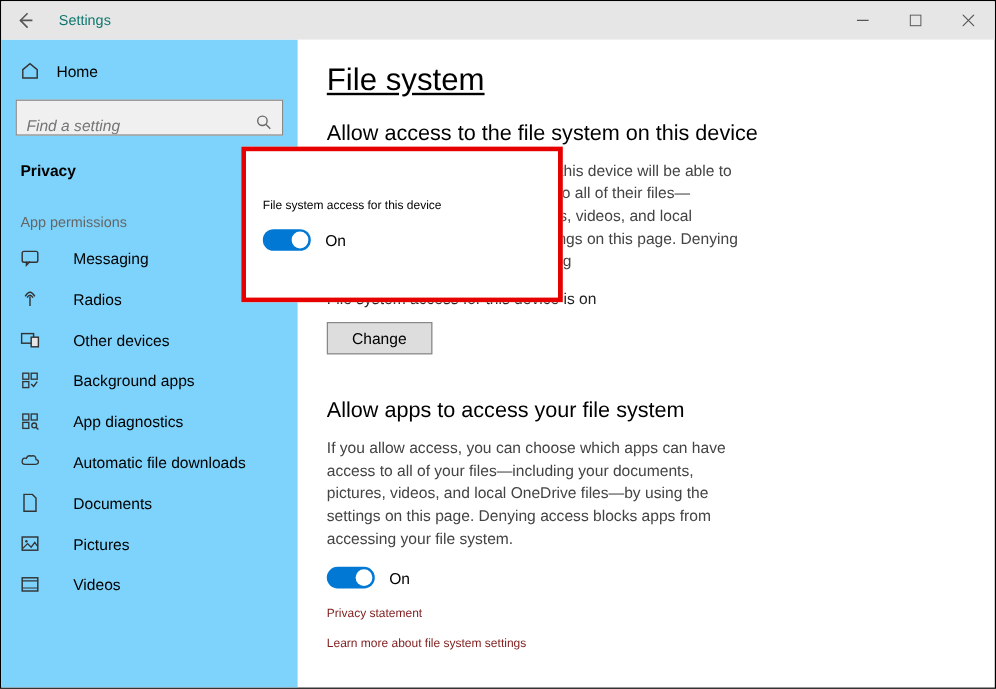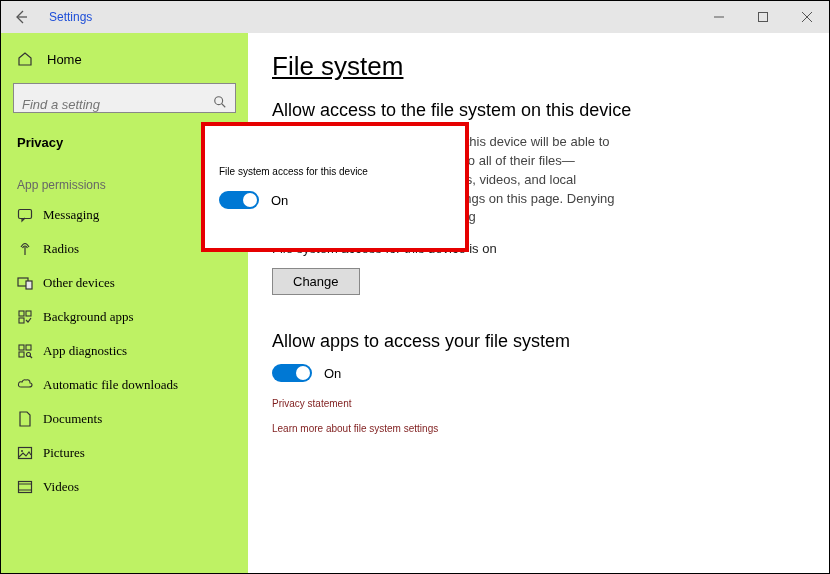--- a/index.html
+++ b/index.html
@@ -24,21 +24,21 @@
     .back-btn {
       width: 40px;
       height: 32px;
       display: flex;
       align-items: center;
       justify-content: center;
       color: #555;
     }
     .app-title {
       font-size: 12px;
-      color: #1d4ed8;
+      color: #0f766e;
       margin-left: 8px;
     }
     .win-controls {
       position: absolute;
       right: 0;
       top: 0;
       display: flex;
       height: 32px;
     }
     .win-btn {
@@ -48,21 +48,21 @@
       align-items: center;
       justify-content: center;
       color: #555;
     }
     .layout {
       display: flex;
       height: calc(100% - 32px);
     }
     .sidebar {
       width: 247px;
-      background: #bef264;
+      background: #7dd3fc;
       padding-top: 10px;
       overflow-y: auto;
     }
     .home-row {
       display: flex;
       align-items: center;
       padding: 8px 16px;
       gap: 14px;
       font-size: 13px;
     }
@@ -91,25 +91,24 @@
       padding: 8px 16px 10px 16px;
     }
     .group-hdr {
       font-size: 12px;
       color: #666;
       padding: 18px 16px 6px 16px;
     }
     .nav-item {
       display: flex;
       align-items: center;
-      gap: 10px;
+      gap: 28px;
       padding: 9px 16px;
       font-size: 13px;
       cursor: pointer;
-      font-family: Liberation Serif, serif;
     }
     .nav-icon {
       width: 16px;
       height: 16px;
       display: flex;
       align-items: center;
       justify-content: center;
       color: #333;
     }
     .content {
@@ -347,20 +346,21 @@
 
   <div class="content">
     <h1>File system</h1>
 
     <h2>Allow access to the file system on this device</h2>
     <p class="desc">If you allow access, people using this device will be able to choose if their apps have access to all of their files—including their documents, pictures, videos, and local OneDrive files—by using the settings on this page. Denying access blocks apps from accessing</p>
     <p class="status-line">File system access for this device is on</p>
     <span class="change-btn">Change</span>
 
     <h2 class="h2-spaced">Allow apps to access your file system</h2>
+    <p class="desc">If you allow access, you can choose which apps can have access to all of your files—including your documents, pictures, videos, and local OneDrive files—by using the settings on this page. Denying access blocks apps from accessing your file system.</p>
     <div class="toggle-row">
       <div class="toggle"></div>
       <span>On</span>
     </div>
     <a class="link">Privacy statement</a>
     <a class="link">Learn more about file system settings</a>
 
     
     
   </div>

